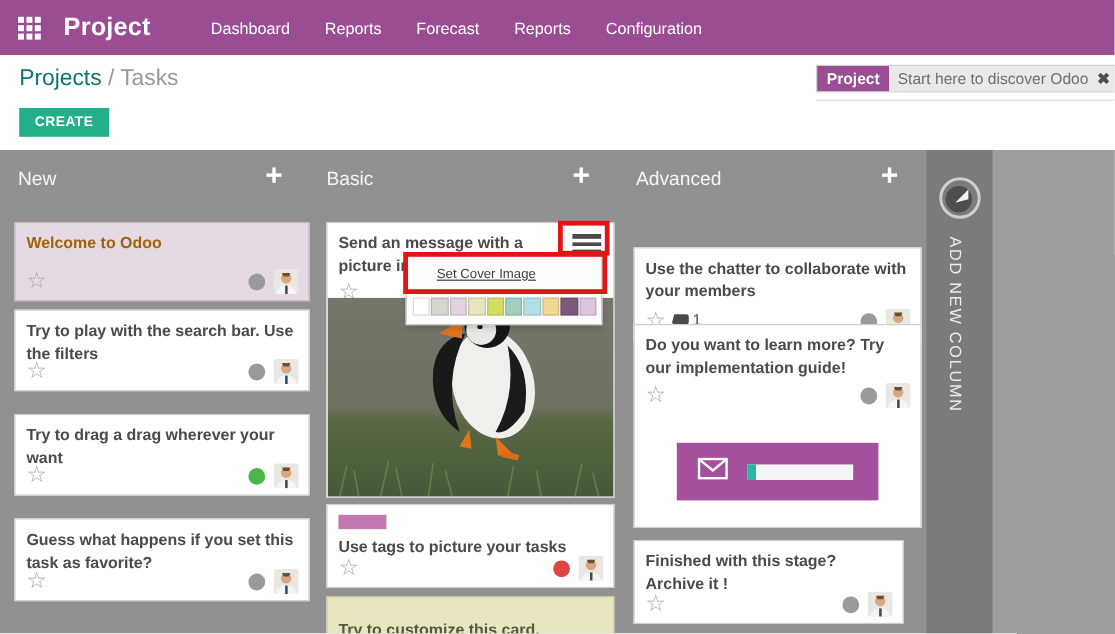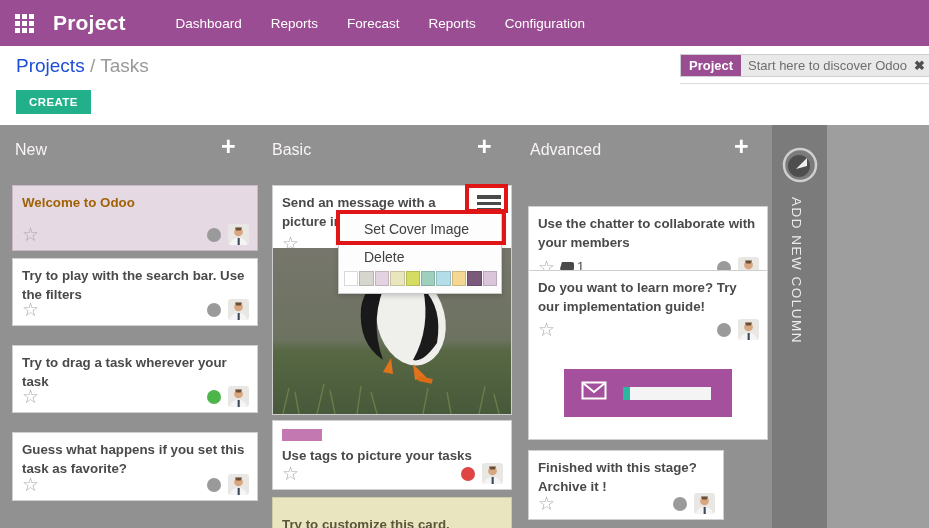--- a/index.html
+++ b/index.html
@@ -15,21 +15,21 @@
   .apps-grid { width:19px; height:19px; margin-left:15px; display:grid;
     grid-template-columns:repeat(3,5px); grid-template-rows:repeat(3,5px); gap:2px; cursor:pointer; }
   .apps-grid span { background:#fff; }
   .app-name { font-size:21px; font-weight:700; margin-left:19px; letter-spacing:.2px; }
   .nav-menu { display:flex; margin-left:50px; gap:29px; font-size:13.5px; }
   .nav-menu div { cursor:pointer; }
 
   
   .control { position:absolute; top:46px; left:0; width:929px; height:79px; background:#fff; }
   .breadcrumb { position:absolute; left:16px; top:9px; font-size:19px; color:#9a9a9a; }
-  .breadcrumb .bc-link { color:#1d4ed8; cursor:pointer; }
+  .breadcrumb .bc-link { color:#0f766e; cursor:pointer; }
   .create-btn { position:absolute; left:16px; top:44px; background:#22b08b; color:#fff;
     border:none; font-size:11.5px; font-weight:700; padding:6px 13px; letter-spacing:.4px;
     font-family:"Liberation Sans",sans-serif; cursor:pointer; }
   .search-area { position:absolute; left:680px; top:8px; width:249px; height:30px;
     border-bottom:1px solid #dcdcdc; display:flex; align-items:flex-start; }
   .facet { display:flex; height:23px; border:1px solid #cfcfcf; font-size:13px; flex:0 0 auto; }
   .facet-label { background:#9b4d93; color:#fff; padding:3px 8px 0 8px; font-weight:700; }
   .facet-value { background:#e9e9e9; color:#6e6e6e; padding:3px 7px 0 7px; display:flex; gap:7px; }
   .facet-x { font-weight:700; color:#4f4f4f; cursor:pointer; }
 
@@ -69,21 +69,21 @@
 
   .banner { position:absolute; left:35px; top:98px; width:168px; height:48px; background:#a4509c;
     display:flex; align-items:center; cursor:pointer; }
   .banner .env { margin-left:17px; }
   .progress-wrap { margin-left:16px; width:88px; height:13px; background:#f4f4f4; position:relative; }
   .progress-fill { position:absolute; left:0; top:0; bottom:0; width:7px; background:#2ab7a0; }
 
   
   .dropdown { position:absolute; left:338px; top:212px; width:164px; background:#fdfdfd;
     border:1px solid #c9c9c9; box-shadow:0 2px 5px rgba(0,0,0,.18); z-index:40; }
-  .menu-item { padding-left:25px; font-size:14px; color:#404040; display:flex; align-items:center; cursor:pointer; }
+  .menu-item { padding-left:25px; font-size:11px; color:#404040; display:flex; align-items:center; cursor:pointer;text-decoration:underline; }
   .mi-0 { height:32px; } .mi-1 { height:26px; } .mi-2 { height:23px; }
   .palette { display:flex; gap:1px; padding:3px 4px 7px 5px; }
   .swatch { width:15px; height:15px; border:1px solid rgba(0,0,0,.15); cursor:pointer; }
 
   
   .anno { position:absolute; border:4px solid #e01616; z-index:50; pointer-events:none; }
   .anno-burger { left:465px; top:184px; width:43px; height:29px; }
   .anno-menuitem { left:336px; top:210px; width:170px; height:35px; }
 </style>
 </head>
@@ -181,21 +181,21 @@
                 <circle cx="12" cy="9" r="5" fill="#d8a77f"></circle>
                 <path d="M2 24c1-6 6-8 10-8s9 2 10 8z" fill="#f5f5f5"></path>
                 <rect x="11" y="16" width="2.4" height="8" fill="#3a4a5a"></rect>
                 <path d="M8 4h8l-1.4 3.4h-5.2z" fill="#6b4f35"></path>
               </svg></span>
         </span>
       </div>
     </div>
 
     <div class="card" style="left:12px; top:220px; width:246px; height:68px;">
-      <div class="card-title">Try to drag a task wherever your task</div>
+      <div class="card-title">Try to drag a drag wherever your want</div>
       <div class="card-footer">
         <span class="star">☆</span>
         <span class="foot-right">
           <span class="dot dot-green"></span>
           <span class="avatar"><svg width="21" height="21" viewBox="0 0 24 24">
                 <rect width="24" height="24" fill="#e9e7e4"></rect>
                 <circle cx="12" cy="9" r="5" fill="#d8a77f"></circle>
                 <path d="M2 24c1-6 6-8 10-8s9 2 10 8z" fill="#f5f5f5"></path>
                 <rect x="11" y="16" width="2.4" height="8" fill="#3a4a5a"></rect>
                 <path d="M8 4h8l-1.4 3.4h-5.2z" fill="#6b4f35"></path>
@@ -325,41 +325,40 @@
               <rect x="1.5" y="1.5" width="23" height="16" fill="none" stroke="#fff" stroke-width="2"></rect>
               <path d="M2 2 L13 11 L24 2" fill="none" stroke="#fff" stroke-width="2"></path>
             </svg>
         </span>
         <span class="progress-wrap">
             <span class="progress-fill"></span>
           </span>
       </div>
     </div>
 
-    <div class="card" style="left:528px; top:325px; width:196px; height:70px;">
+    <div class="card" style="left:528px; top:325px; width:225px; height:70px;">
       <div class="card-title">Finished with this stage? Archive it !</div>
       <div class="card-footer">
         <span class="star">☆</span>
         <span class="foot-right">
           <span class="dot dot-gray"></span>
           <span class="avatar"><svg width="21" height="21" viewBox="0 0 24 24">
                 <rect width="24" height="24" fill="#e9e7e4"></rect>
                 <circle cx="12" cy="9" r="5" fill="#d8a77f"></circle>
                 <path d="M2 24c1-6 6-8 10-8s9 2 10 8z" fill="#f5f5f5"></path>
                 <rect x="11" y="16" width="2.4" height="8" fill="#3a4a5a"></rect>
                 <path d="M8 4h8l-1.4 3.4h-5.2z" fill="#6b4f35"></path>
               </svg></span>
         </span>
       </div>
     </div>
   </div>
 
   <div class="dropdown">
     <div class="menu-item mi-0">Set Cover Image</div>
-    <div class="menu-item mi-2">Delete</div>
     <div class="palette">
         <div class="swatch" style="background: rgb(255, 255, 255);"></div>
         <div class="swatch" style="background: rgb(214, 214, 206);"></div>
         <div class="swatch" style="background: rgb(227, 211, 225);"></div>
         <div class="swatch" style="background: rgb(233, 229, 189);"></div>
         <div class="swatch" style="background: rgb(212, 221, 98);"></div>
         <div class="swatch" style="background: rgb(159, 208, 190);"></div>
         <div class="swatch" style="background: rgb(180, 222, 231);"></div>
         <div class="swatch" style="background: rgb(244, 215, 147);"></div>
         <div class="swatch" style="background: rgb(123, 89, 123);"></div>

